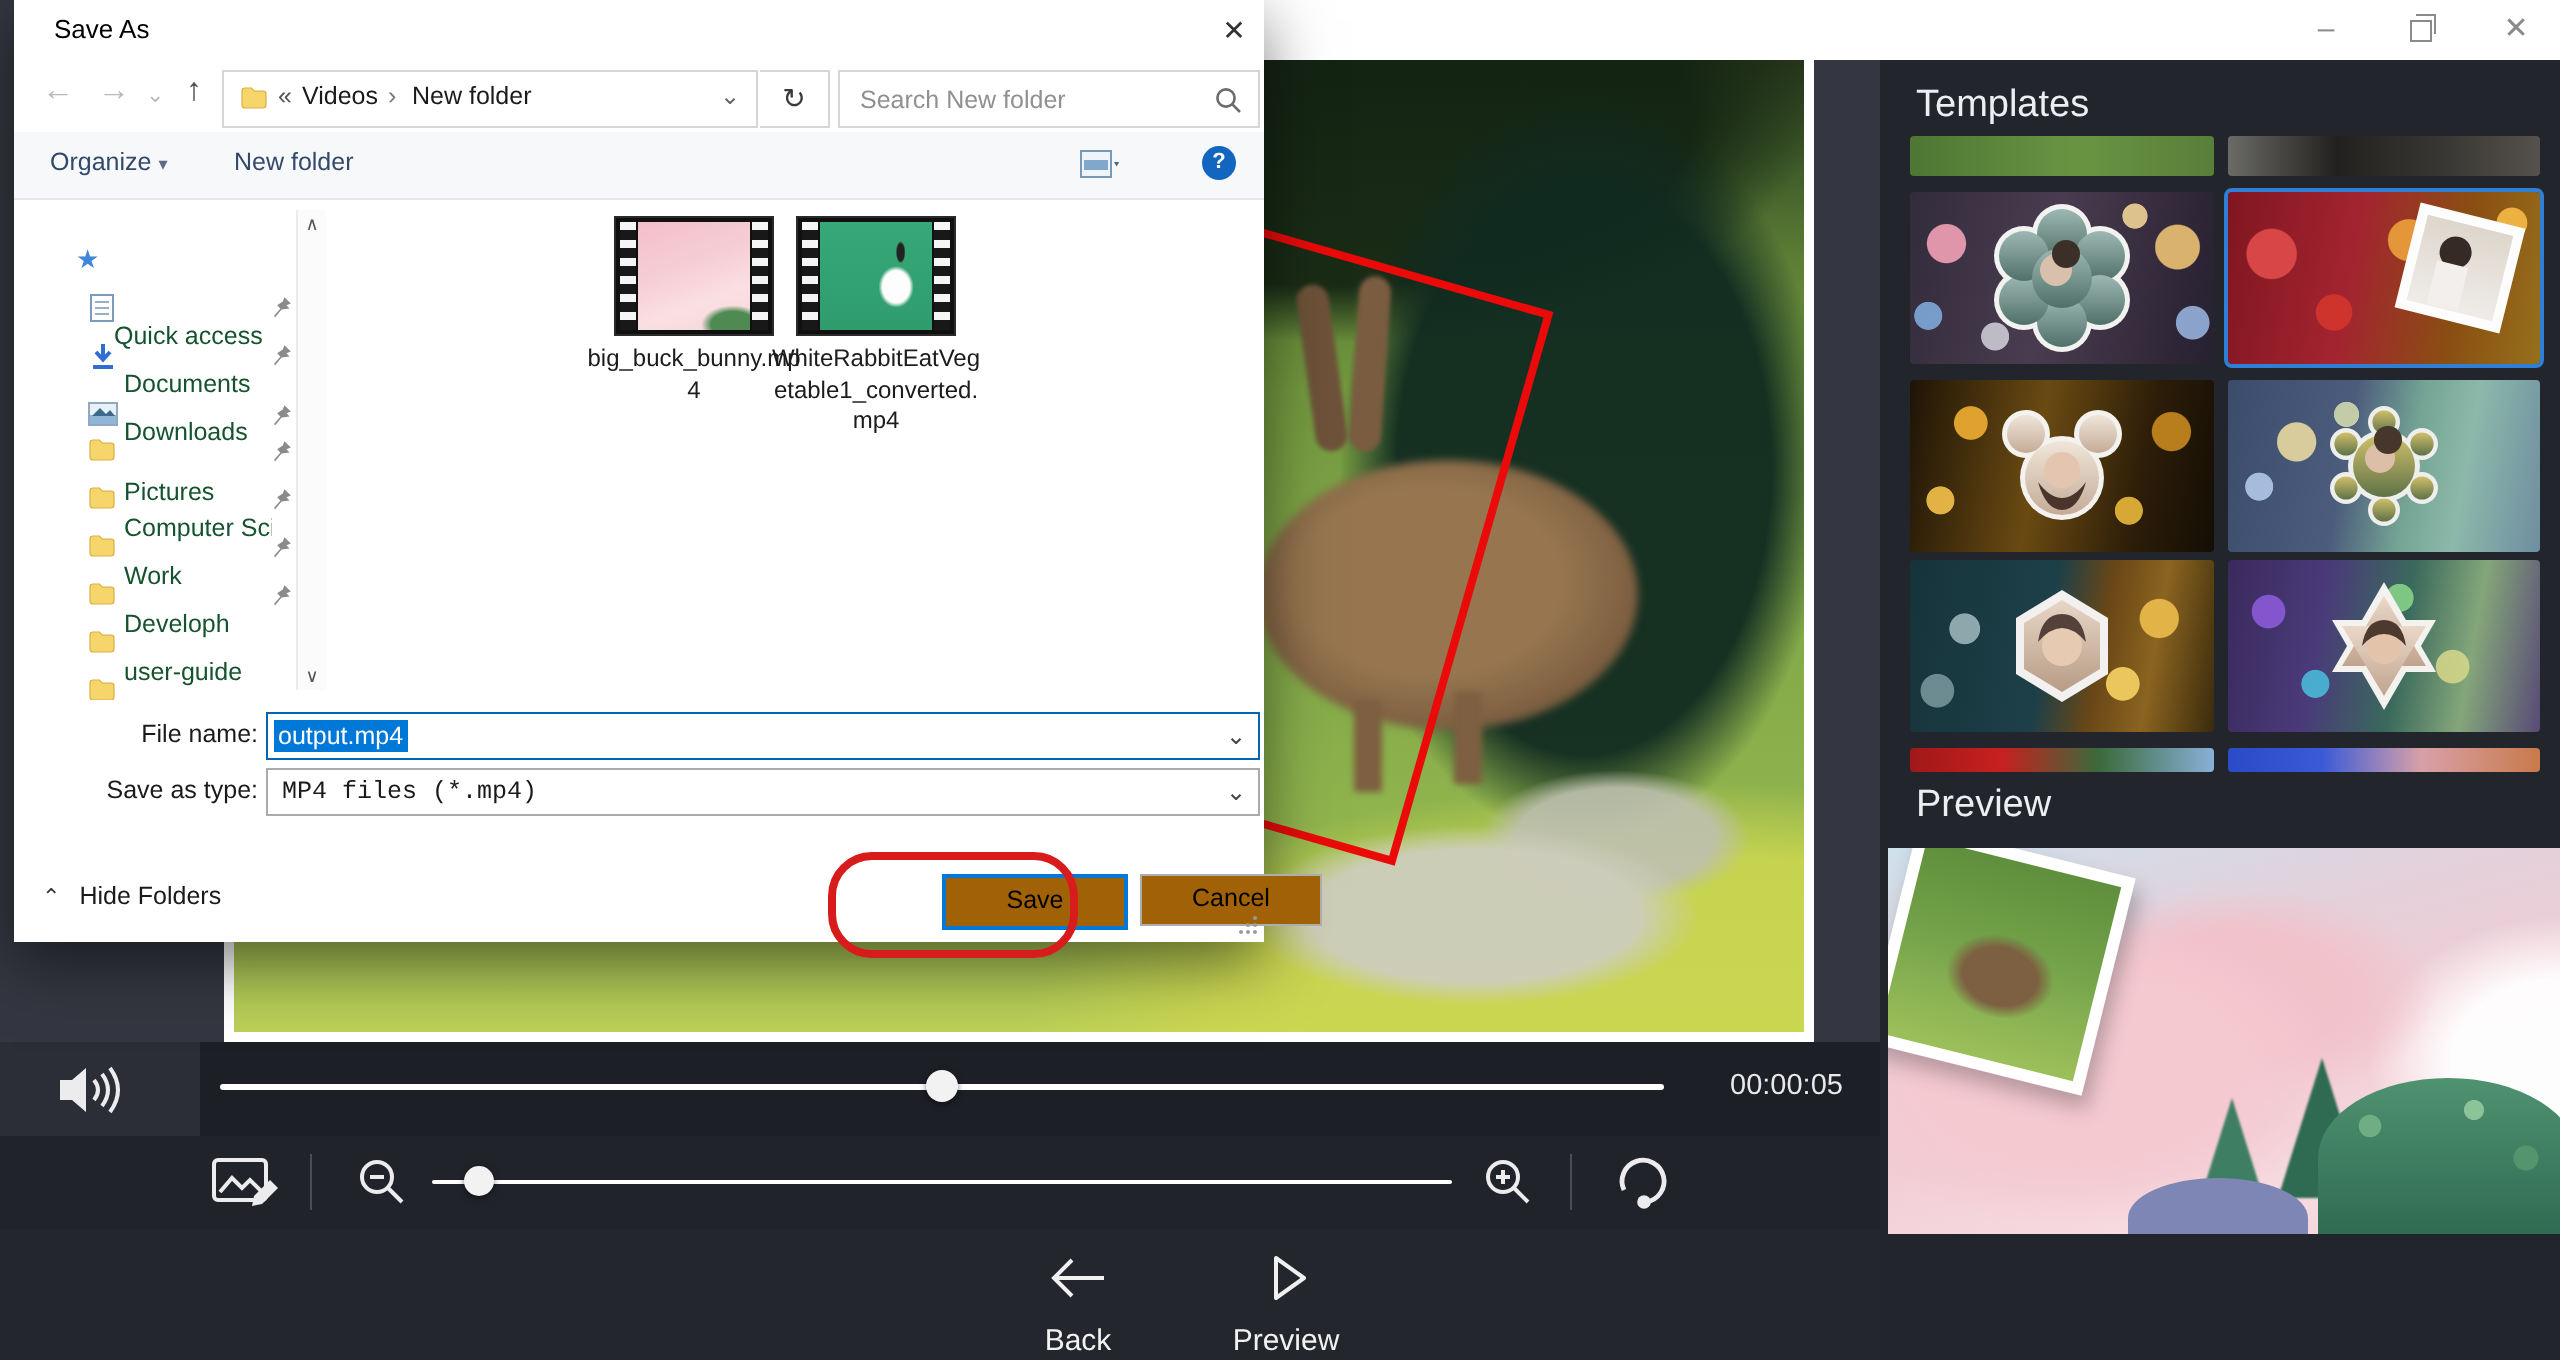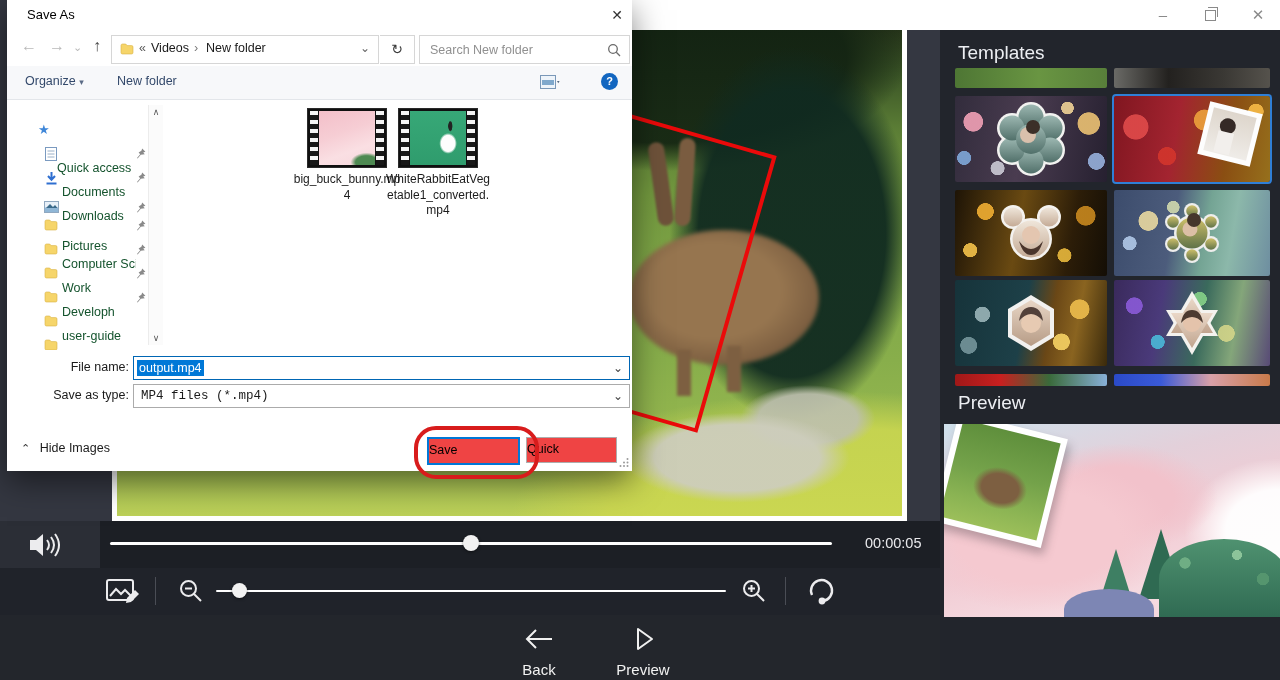--- a/index.html
+++ b/index.html
@@ -137,21 +137,21 @@
   .ph-rabbit{background:radial-gradient(ellipse 11px 13px at 68% 60%, #fdfdfd 0 62%, rgba(253,253,253,0) 80%),
       radial-gradient(ellipse 3px 7px at 72% 28%, #222 0 60%, rgba(34,34,34,0) 80%),
       linear-gradient(180deg,#37a877 0%,#2f9c6d 100%);}
   .file-label{margin-top:4px;font-size:12px;line-height:1.3;word-break:break-all;color:#1c1c1c;}
   .field-label{position:absolute;width:120px;text-align:right;color:#1a1a1a;}
   .fn-input{left:126px;top:356px;width:495px;height:22px;border:1px solid #0066b4;background:#fff;}
   .fn-sel{position:absolute;left:3px;top:3px;padding:0 2px;background:#0078d7;color:#fff;line-height:16px;}
   .combo{left:126px;top:384px;width:495px;height:22px;border:1px solid #ababab;background:#fff;line-height:22px;}
   .combo .val{position:absolute;left:7px;font-family:Liberation Mono, monospace;}
   .chev{position:absolute;right:6px;top:0;color:#444;font-size:12px;line-height:22px;}
-  .btn{position:absolute;top:437px;width:89px;height:24px;background:#ef4444;text-align:left;line-height:23px;font-size:12.5px;color:#000;}
+  .btn{position:absolute;top:437px;width:89px;height:24px;background:#a16207;text-align:center;line-height:23px;font-size:12.5px;color:#000;margin-left:44px;}
   .btn-save{left:420px;border:2px solid #0078d7;}
   .btn-cancel{left:519px;border:1px solid #adadad;}
   .annotation-ellipse{left:407px;top:426px;width:117px;height:45px;border:4px solid #d81c1c;border-radius:22px;pointer-events:none;}
   .hide-folders{left:14px;top:441px;color:#1a1a1a;}
   .grip{left:612px;top:457px;}
 </style>
 </head>
 <body>
 
 <div class="app">
@@ -543,24 +543,24 @@
       <span class="chev">⌄</span>
     </div>
     <div class="field-label" style="left:2px;top:388px;">Save as type:</div>
     <div class="abs combo">
       <span class="val">MP4 files (*.mp4)</span>
       <span class="chev">⌄</span>
     </div>
 
     <div class="abs hide-folders">
       <span style="font-size:11px;color:#333;">⌃</span>
-      <span style="margin-left:6px;">Hide Images</span>
+      <span style="margin-left:6px;">Hide Folders</span>
     </div>
     <div class="btn btn-save">Save</div>
-    <div class="btn btn-cancel">Quick</div>
+    <div class="btn btn-cancel">Cancel</div>
     <div class="abs annotation-ellipse"></div>
     <svg class="abs grip" width="10" height="10" viewBox="0 0 10 10">
       <g fill="#9a9a9a">
           <circle cx="8.5" cy="2" r="1"></circle>
           <circle cx="8.5" cy="5.5" r="1"></circle>
           <circle cx="8.5" cy="9" r="1"></circle>
           <circle cx="5" cy="5.5" r="1"></circle>
           <circle cx="5" cy="9" r="1"></circle>
           <circle cx="1.5" cy="9" r="1"></circle>
         </g>

